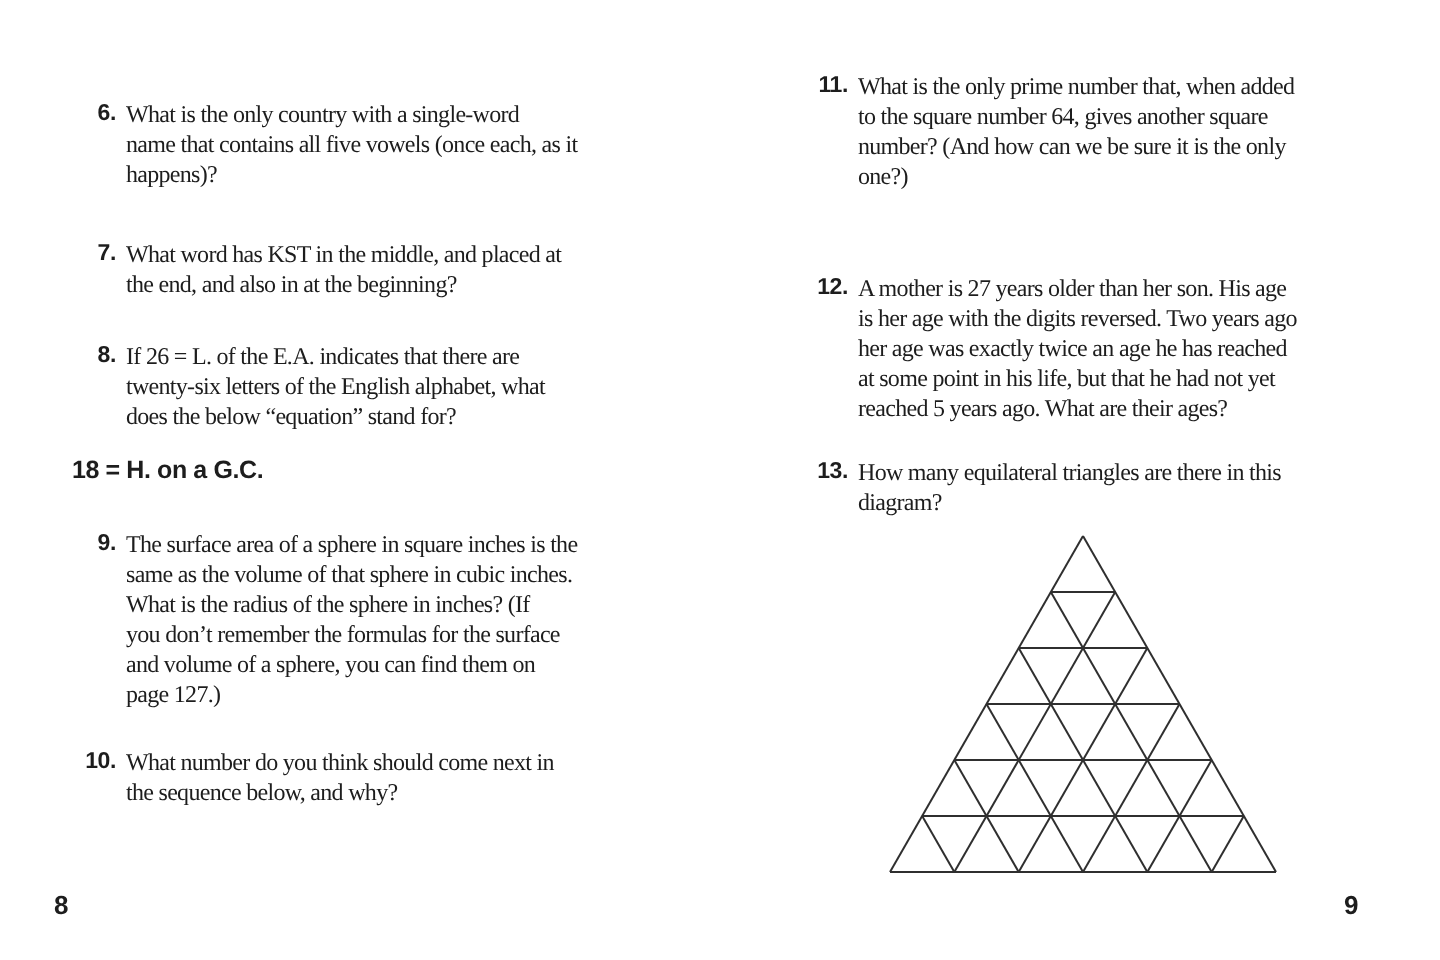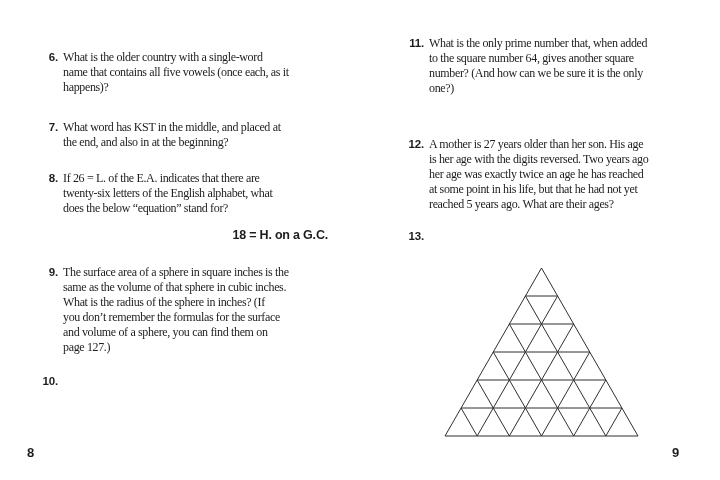--- a/index.html
+++ b/index.html
@@ -39,21 +39,21 @@
     margin-left: 5px;
     font-size: 12px;
     line-height: 15px;
     letter-spacing: -0.35px;
     white-space: pre;
   }
   .bold-center {
     position: absolute;
     left: 0;
     width: 292px;
-    text-align: right;
+    text-align: left;
     font-family: "Liberation Sans", sans-serif;
     font-weight: 700;
     letter-spacing: -0.2px;
   }
   .equation { top: 228px; font-size: 12.5px; }
   .sequence { top: 416px; font-size: 13px; }
   .page-num {
     position: absolute;
     font-family: "Liberation Sans", sans-serif;
     font-weight: 700;
@@ -71,21 +71,21 @@
 </style>
 </head>
 <body>
 
 <div class="spread" style="--bg: #ffffff; --text: #1d1d1d;">
 
   <div class="page left">
 
     <div class="question" style="top:50px">
       <span class="qnum">6.</span>
-      <div class="qtext">What is the older country with a single-word
+      <div class="qtext">What is the only country with a single-word
 name that contains all five vowels (once each, as it
 happens)?</div>
     </div>
 
     <div class="question" style="top:120px">
       <span class="qnum">7.</span>
       <div class="qtext">What word has KST in the middle, and placed at
 the end, and also in at the beginning?</div>
     </div>
 
@@ -103,20 +103,22 @@
       <div class="qtext">The surface area of a sphere in square inches is the
 same as the volume of that sphere in cubic inches.
 What is the radius of the sphere in inches? (If
 you don’t remember the formulas for the surface
 and volume of a sphere, you can find them on
 page 127.)</div>
     </div>
 
     <div class="question" style="top:374px">
       <span class="qnum">10.</span>
+      <div class="qtext">What number do you think should come next in
+the sequence below, and why?</div>
     </div>
 
 
   </div>
 
   <div class="page right">
 
     <div class="question" style="top:36px">
       <span class="qnum">11.</span>
       <div class="qtext">What is the only prime number that, when added
@@ -129,20 +131,22 @@
       <span class="qnum">12.</span>
       <div class="qtext">A mother is 27 years older than her son. His age
 is her age with the digits reversed. Two years ago
 her age was exactly twice an age he has reached
 at some point in his life, but that he had not yet
 reached 5 years ago. What are their ages?</div>
     </div>
 
     <div class="question" style="top:229px">
       <span class="qnum">13.</span>
+      <div class="qtext">How many equilateral triangles are there in this
+diagram?</div>
     </div>
 
   </div>
 
   <svg class="diagram-svg" viewBox="0 0 197 174">
       <line x1="98.5" y1="2" x2="2" y2="170" stroke="#2f2f2f" stroke-width="1"></line>
       <line x1="98.5" y1="2" x2="195" y2="170" stroke="#2f2f2f" stroke-width="1"></line>
       <line x1="2" y1="170" x2="195" y2="170" stroke="#2f2f2f" stroke-width="1"></line>
       <line x1="82.41666666666667" y1="30" x2="114.58333333333333" y2="30" stroke="#2f2f2f" stroke-width="1"></line>
       <line x1="114.58333333333333" y1="30" x2="34.166666666666664" y2="170" stroke="#2f2f2f" stroke-width="1"></line>

